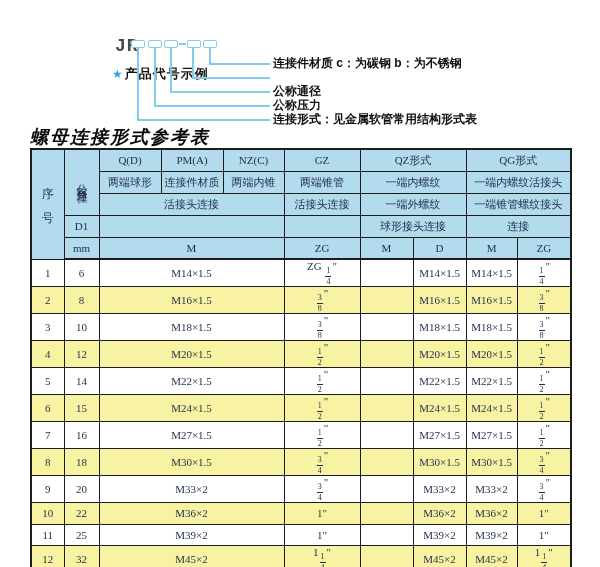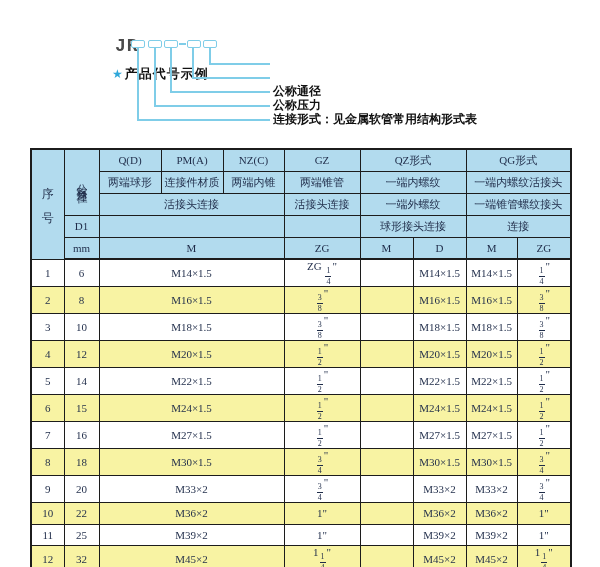--- a/index.html
+++ b/index.html
@@ -92,25 +92,27 @@
     <div class="hline" style="left:209px;top:63px;width:61px;"></div>
     <div class="vline" style="left:192px;top:48px;height:30px;"></div>
     <div class="hline" style="left:192px;top:77px;width:78px;"></div>
     <div class="vline" style="left:170px;top:48px;height:44px;"></div>
     <div class="hline" style="left:170px;top:91px;width:100px;"></div>
     <div class="vline" style="left:154px;top:48px;height:58px;"></div>
     <div class="hline" style="left:154px;top:105px;width:116px;"></div>
     <div class="vline" style="left:137px;top:48px;height:72px;"></div>
     <div class="hline" style="left:137px;top:119px;width:133px;"></div>
 
+    <div class="diag-label" style="top:57px;">连接件材质  c：为碳钢  b：为不锈钢</div>
     <div class="diag-label" style="top:85px;">公称通径</div>
     <div class="diag-label" style="top:99px;">公称压力</div>
     <div class="diag-label" style="top:113px;">连接形式：见金属软管常用结构形式表</div>
   </div>
 
+  <div class="table-title">螺母连接形式参考表</div>
 
   <table class="ref">
     <colgroup>
       <col style="width:33px">
         <col style="width:35px">
       <col style="width:62px">
         <col style="width:62px">
         <col style="width:61px">
       <col style="width:76px">
       <col style="width:53px">

